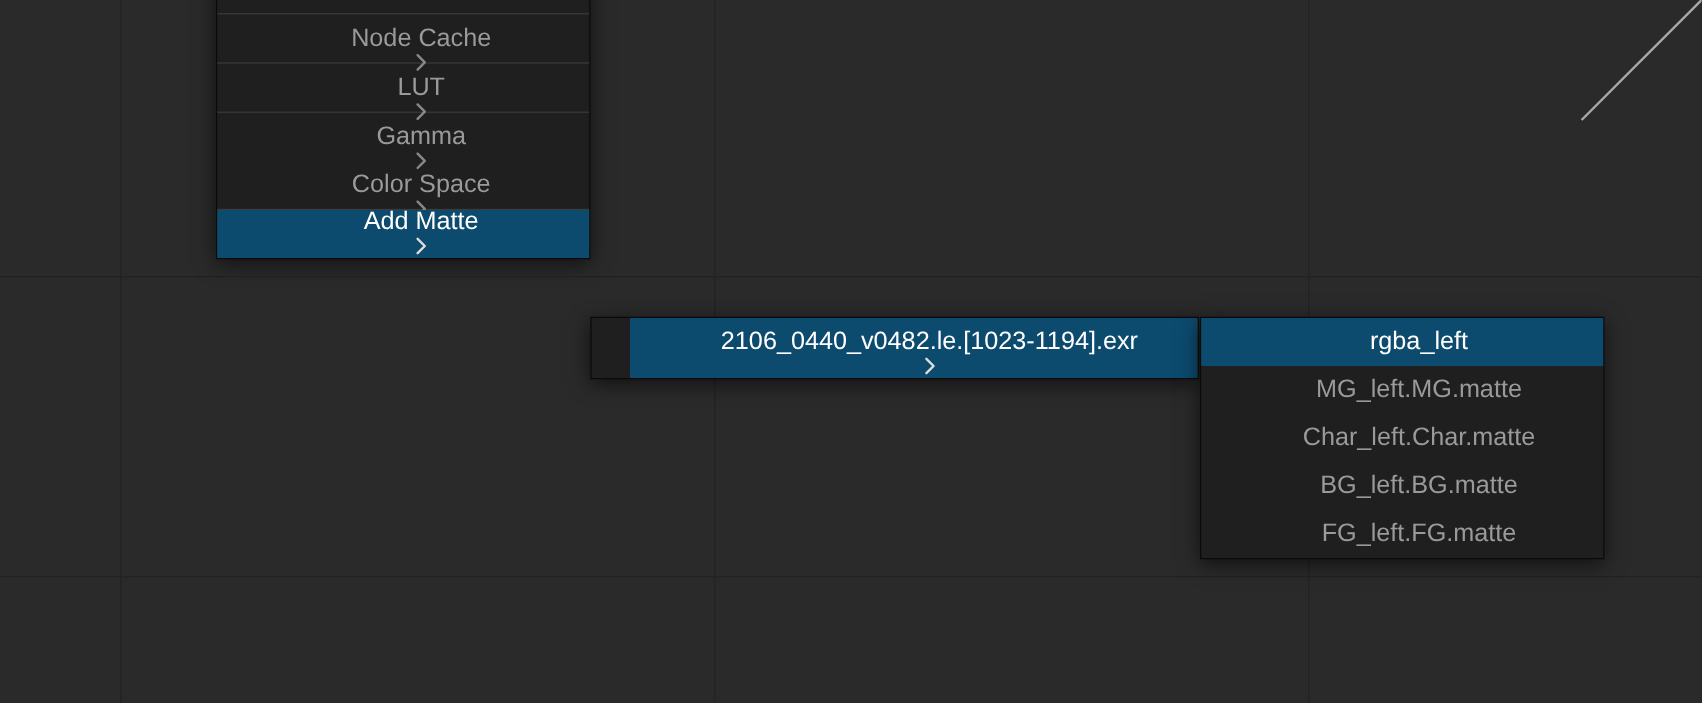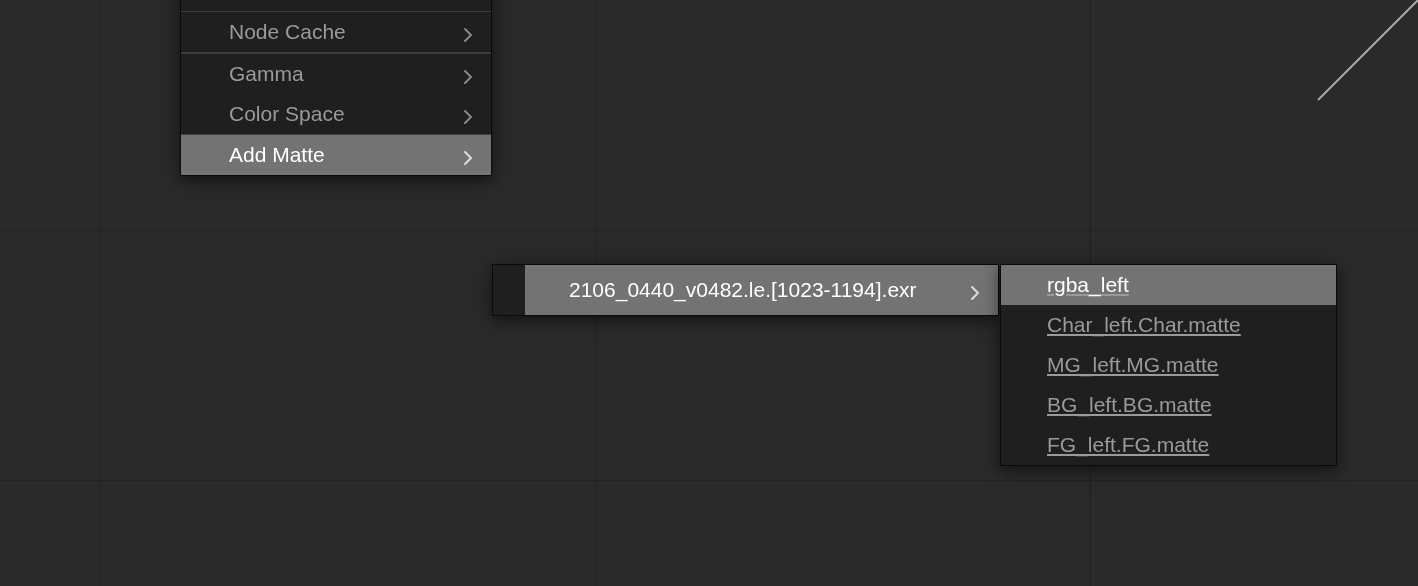--- a/index.html
+++ b/index.html
@@ -56,24 +56,26 @@
     width: 310px;
   }
   .menu-item {
     display: flex;
     align-items: center;
     justify-content: space-between;
     padding: 8px 18px 8px 48px;
     height: 24px;
     cursor: default;
     position: relative;
+    flex-direction: column;
   }
   .menu-item.highlight {
-    background: #737373;
+    background: #0c4a6e;
     color: #ffffff;
+    justify-content: flex-end;
   }
   .menu .divider {
     height: 0;
     border-top: 1px solid #3b3b3b;
     margin: 0;
   }
   .chev {
     width: 10px;
     height: 10px;
     flex: 0 0 auto;
@@ -104,21 +106,20 @@
     padding-left: 44px;
     height: 34px;
     margin-left: 32px;
   }
 
   
   .menu.tertiary {
     left: 1000px;
     top: 264px;
     width: 335px;
-    text-decoration: underline;
   }
   .menu.tertiary .menu-item {
     padding-left: 46px;
     height: 24px;
   }
 
   .label { white-space: nowrap; }
 </style>
 </head>
 <body>
@@ -149,20 +150,28 @@
     <span class="label">Node Cache</span>
     <span class="chev">
       <svg viewBox="0 0 10 16">
           <path d="M2 2 L8 8 L2 14"></path>
         </svg>
     </span>
   </div>
 
   <div class="divider"></div>
 
+  <div class="menu-item">
+    <span class="label">LUT</span>
+    <span class="chev">
+      <svg viewBox="0 0 10 16">
+          <path d="M2 2 L8 8 L2 14"></path>
+        </svg>
+    </span>
+  </div>
 
   <div class="divider"></div>
 
   <div class="menu-item">
     <span class="label">Gamma</span>
     <span class="chev">
       <svg viewBox="0 0 10 16">
           <path d="M2 2 L8 8 L2 14"></path>
         </svg>
     </span>
@@ -200,24 +209,24 @@
         </svg>
     </span>
   </div>
 </div>
 
 <div class="menu tertiary">
   <div class="menu-item highlight">
     <span class="label">rgba_left</span>
   </div>
   <div class="menu-item">
+    <span class="label">MG_left.MG.matte</span>
+  </div>
+  <div class="menu-item">
     <span class="label">Char_left.Char.matte</span>
   </div>
   <div class="menu-item">
-    <span class="label">MG_left.MG.matte</span>
-  </div>
-  <div class="menu-item">
     <span class="label">BG_left.BG.matte</span>
   </div>
   <div class="menu-item">
     <span class="label">FG_left.FG.matte</span>
   </div>
 </div>
 
 </body></html>

